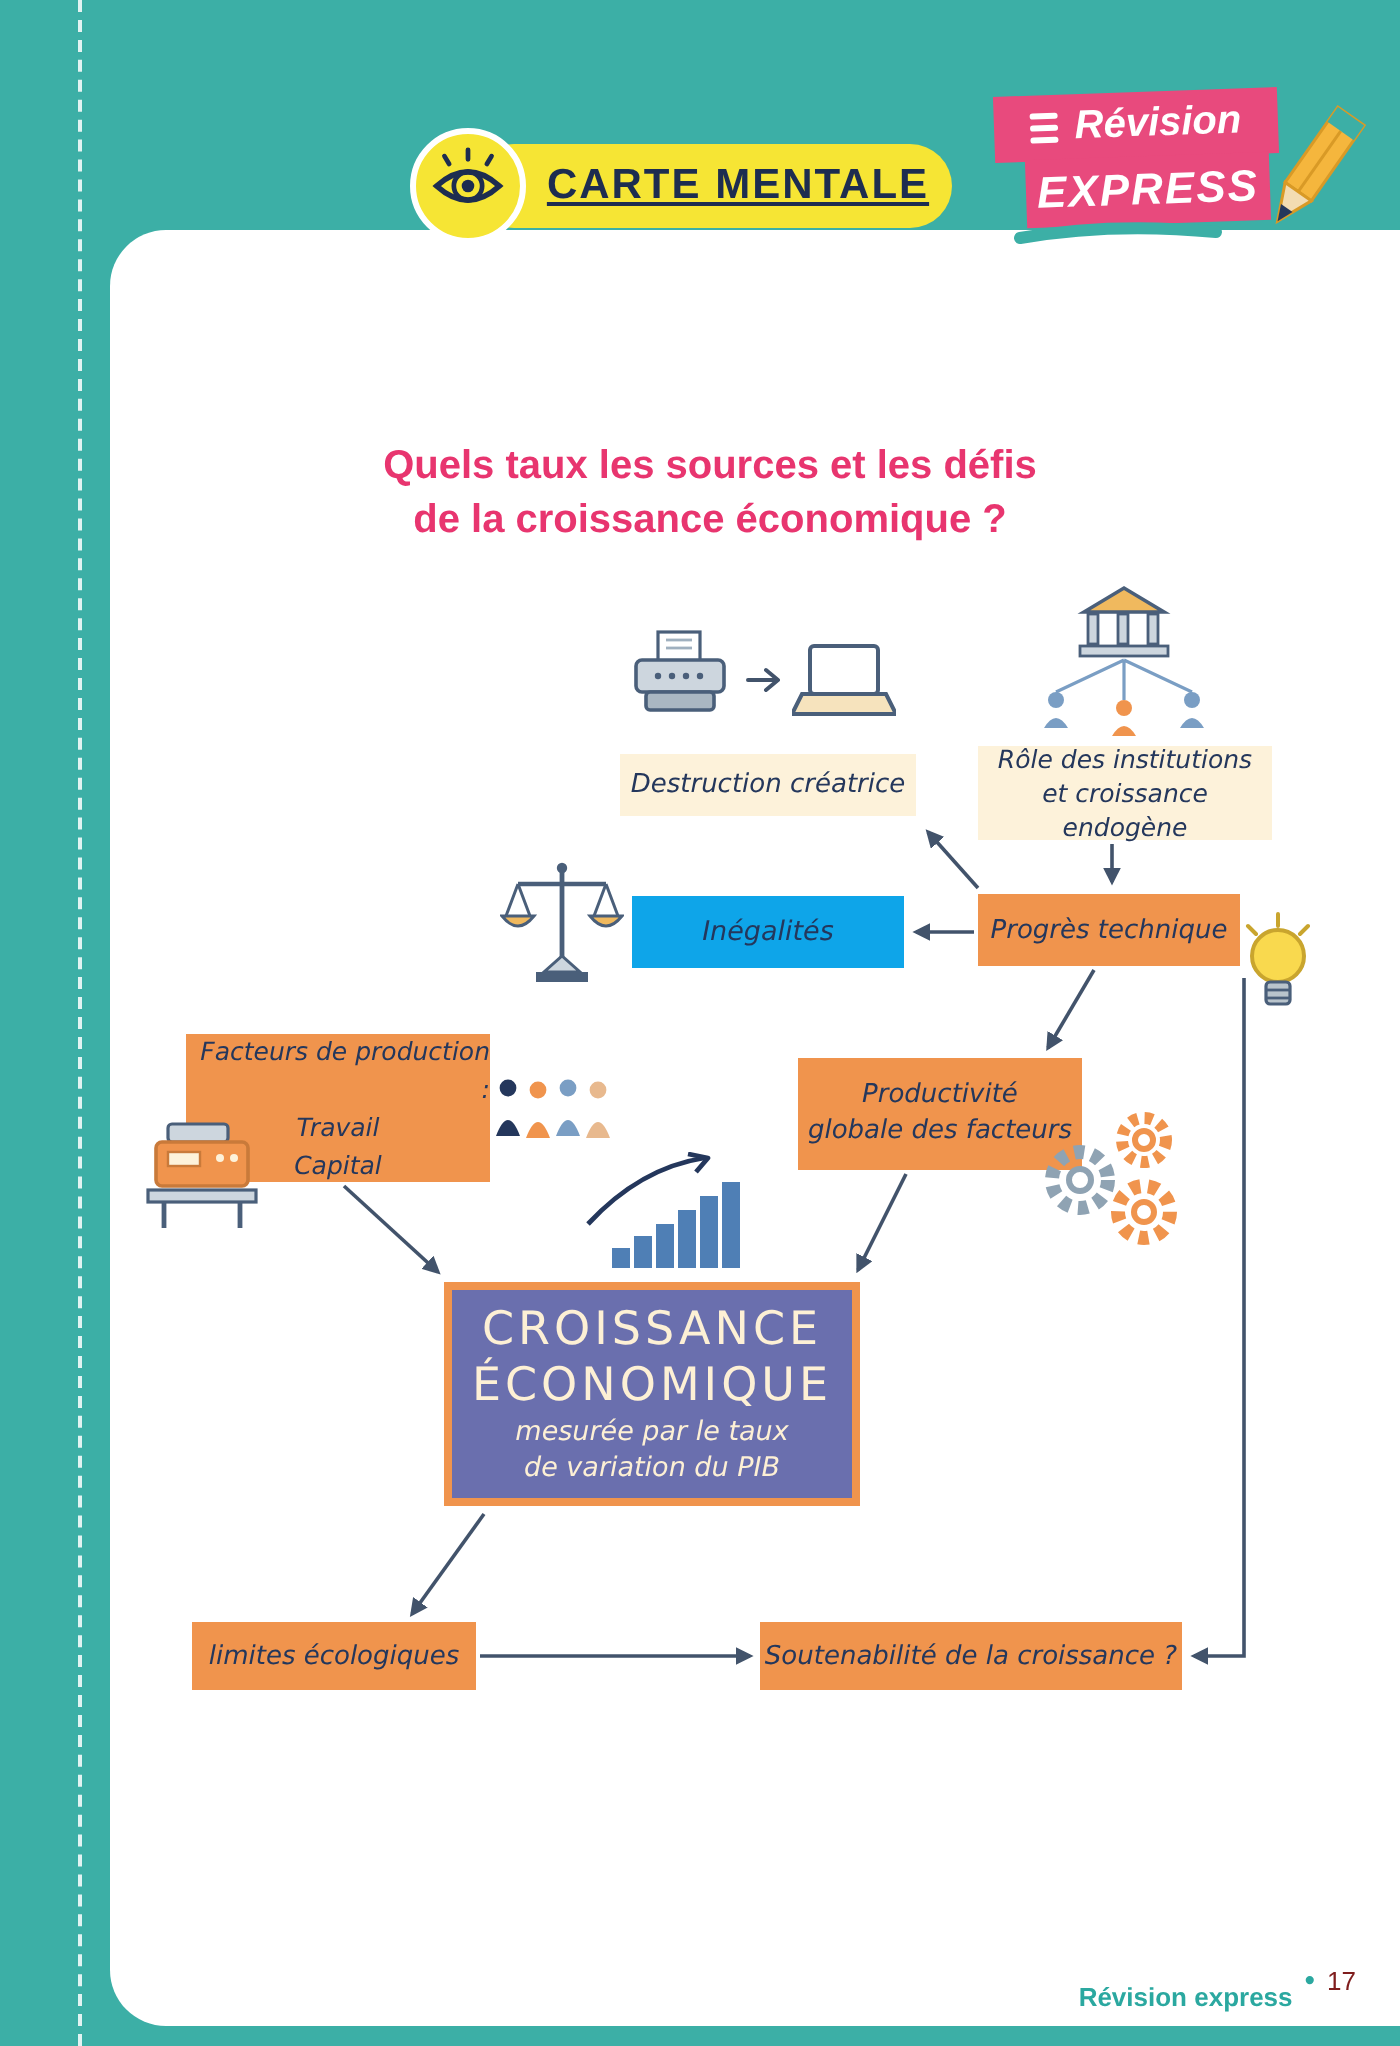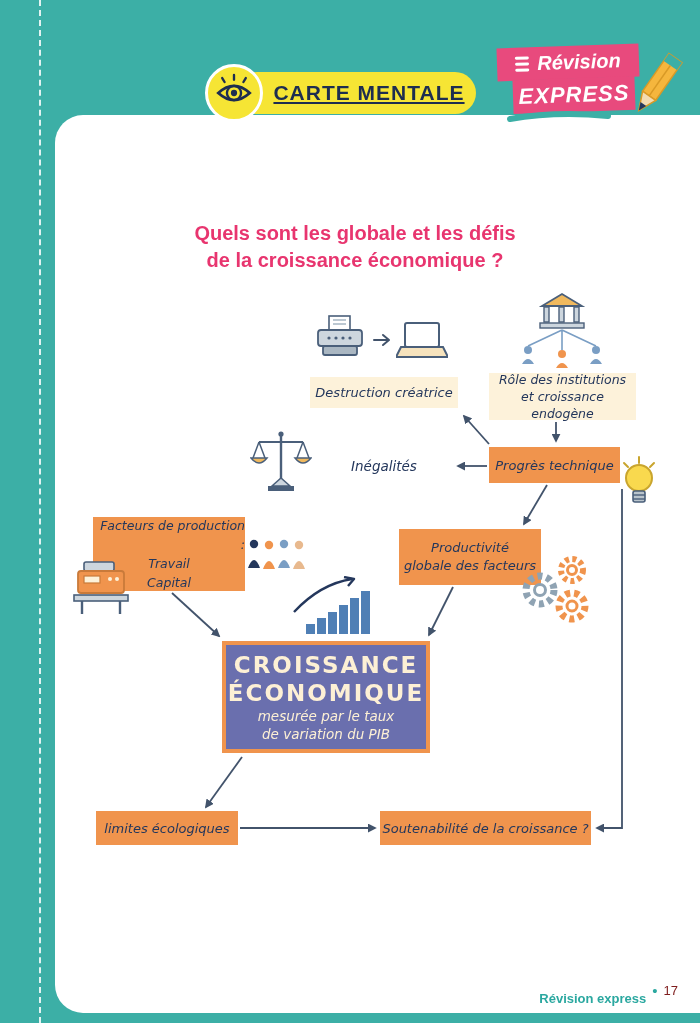--- a/index.html
+++ b/index.html
@@ -48,35 +48,35 @@
   }
   
   .arrows{position:absolute;left:0;top:0;z-index:2;pointer-events:none;}
   .arrow{stroke:#42536b;stroke-width:1.8;fill:none;marker-end:url(#arw);}
   .node{
     position:absolute;display:flex;flex-direction:column;align-items:center;
     justify-content:center;text-align:center;box-sizing:border-box;z-index:3;
     font-family:"DejaVu Sans",sans-serif;font-style:italic;color:#24375c;
   }
   .box-cream{background:#fdf2da;}
-  .box-peach{background:#ffffff;}
+  .box-peach{background:#0ea5e9;}
   .box-orange{background:#f0944d;text-align:right;}
   .n-destruction{left:310px;top:377px;width:148px;height:31px;font-size:13px;}
   .n-institutions{left:489px;top:373px;width:147px;height:47px;font-size:12.5px;line-height:17px;}
   .n-inegalites{left:316px;top:448px;width:136px;height:36px;font-size:13.5px;}
   .n-progres{left:489px;top:447px;width:131px;height:36px;font-size:13px;}
   .n-facteurs{left:93px;top:517px;width:152px;height:74px;font-size:12.5px;line-height:19px;}
   .n-productivite{left:399px;top:529px;width:142px;height:56px;font-size:13px;line-height:18px;}
   .n-limites{left:96px;top:811px;width:142px;height:34px;font-size:13px;}
   .n-soutenabilite{left:380px;top:811px;width:211px;height:34px;font-size:13px;}
   .n-central{
     left:222px;top:641px;width:208px;height:112px;background:#6a6fae;
     border:4px solid #f0944d;color:#fdf0d5;font-style:normal;line-height:1.2;
   }
-  .central-big{font-weight:700;font-size:23px;letter-spacing:2px;}
+  .central-big{font-weight:400;font-size:23px;letter-spacing:2px;}
   .central-small{font-size:13.5px;font-style:italic;margin-top:1px;}
   .icon{position:absolute;z-index:3;}
   
   .footer{
     position:absolute;right:22px;top:974px;z-index:3;font-size:13px;
     display:flex;align-items:center;gap:6px;
   }
   .footer .lbl{color:#2ba8a0;font-weight:700;margin-top:17px;}
   .footer .dot{color:#2ba8a0;font-size:15px;}
   .footer .pg{color:#7f1d1d;font-weight:400;}
@@ -119,21 +119,21 @@
     <g transform="rotate(35 30 42)">
       <rect x="22" y="8" width="16" height="46" fill="#f5b63d" stroke="#d99a26" stroke-width="1.5"></rect>
       <rect x="22" y="8" width="16" height="9" fill="#3cafa6"></rect>
       <line x1="30" y1="17" x2="30" y2="54" stroke="#d99a26" stroke-width="1.5"></line>
       <path d="M22,54 L38,54 L30,72 Z" fill="#f3dcb2" stroke="#d99a26" stroke-width="1.5"></path>
       <path d="M26.5,64 L33.5,64 L30,72 Z" fill="#24375c"></path>
     </g>
   </svg>
 
   <div class="title">
-    <div>Quels sont les globale et les défis</div>
+    <div>Quels taux les sources et les défis</div>
     <div>de la croissance économique ?</div>
   </div>
 
   <svg class="arrows" width="700" height="1023" viewBox="0 0 700 1023">
     <defs>
       <marker id="arw" viewBox="0 0 10 10" refX="8" refY="5" markerWidth="9" markerHeight="9" orient="auto" markerUnits="userSpaceOnUse">
         <path d="M0,0 L10,5 L0,10 Z" fill="#42536b"></path>
       </marker>
     </defs>
     <path class="arrow" d="M556,422 L556,441"></path>

